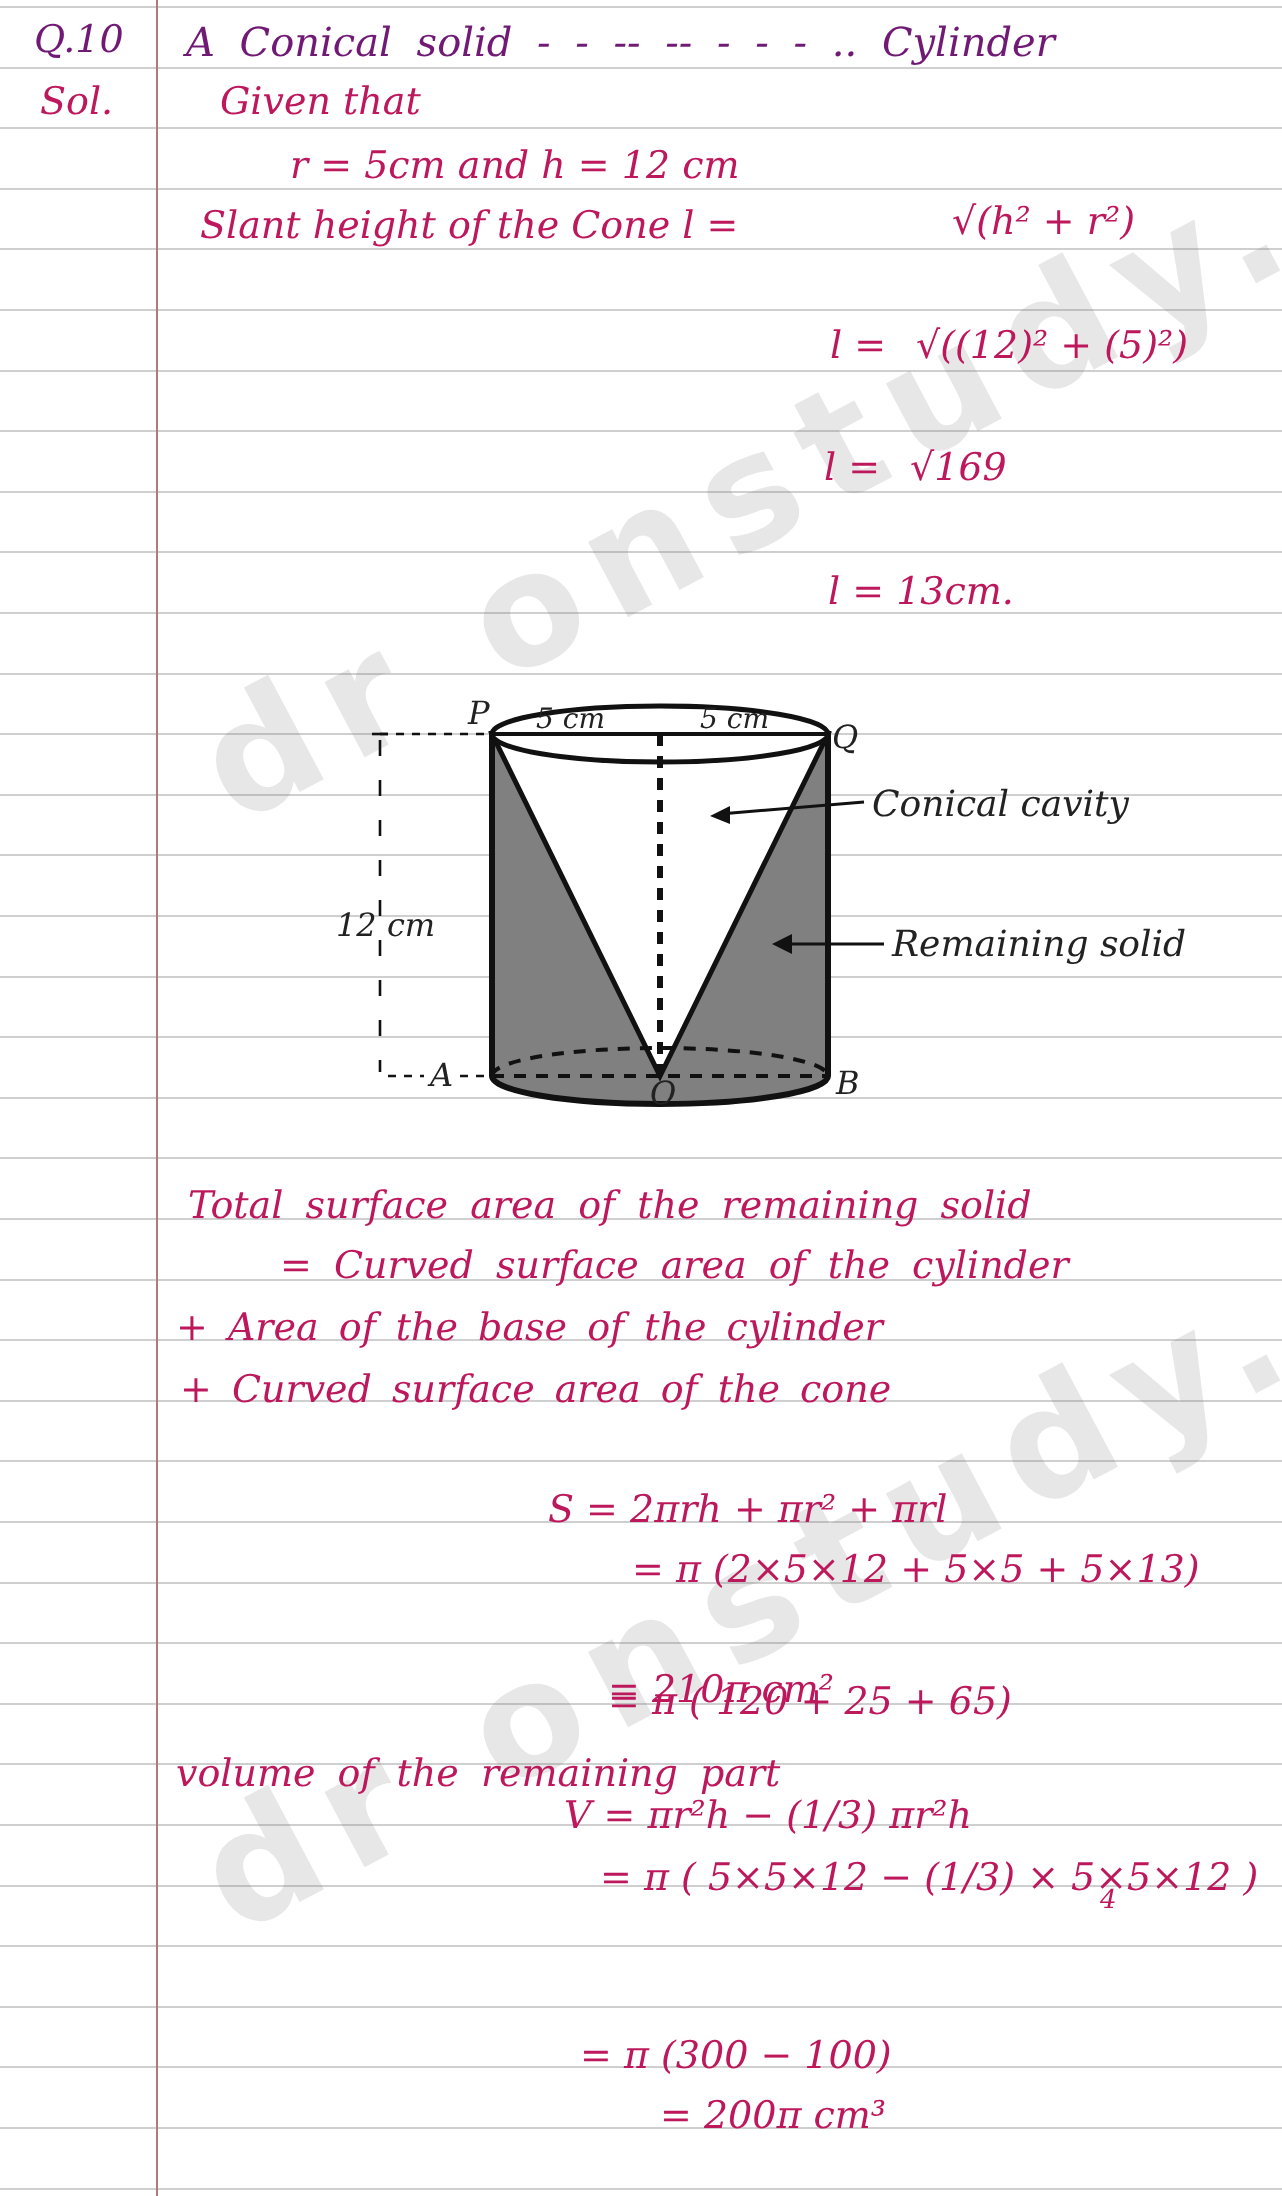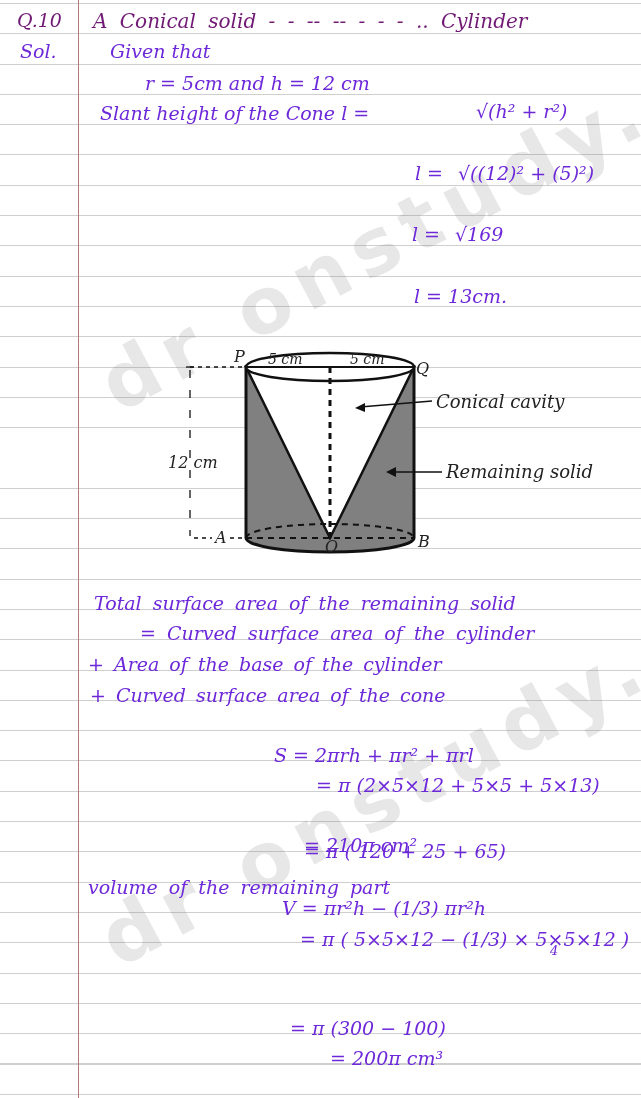--- a/index.html
+++ b/index.html
@@ -1,21 +1,21 @@
 <!DOCTYPE html>
 <html><head>
 <meta charset="utf-8">
 <style>
   html,body{margin:0;padding:0;}
   body{width:641px;height:1098px;position:relative;overflow:hidden;background:#ffffff;
        font-family:"DejaVu Sans",sans-serif;}
   .page{position:absolute;left:0;top:0;width:641px;height:1098px;
         background-image:repeating-linear-gradient(to bottom, transparent 0px, transparent 3px, #cfcfcf 3px, #cfcfcf 4px, transparent 4px, transparent 30.3px);}
   .margin{position:absolute;left:78px;top:0;width:1px;height:1098px;background:#b07a7a;}
-  .t{position:absolute;white-space:nowrap;color:#6d28d9;font-size:19px;font-style:italic;
+  .t{position:absolute;white-space:nowrap;color:#be185d;font-size:19px;font-style:italic;
      font-family:"DejaVu Serif",serif;}
   .blue{color:#701a75;}
   .wm{position:absolute;color:rgba(120,120,120,0.18);font-family:"DejaVu Sans",sans-serif;
       font-weight:bold;font-size:78px;transform:rotate(-28deg);transform-origin:left top;white-space:nowrap;letter-spacing:10px;}
   .diagram{position:absolute;left:150px;top:330px;width:460px;height:230px;}
 </style>
 </head>
 <body>
 
 <div class="page"></div>

